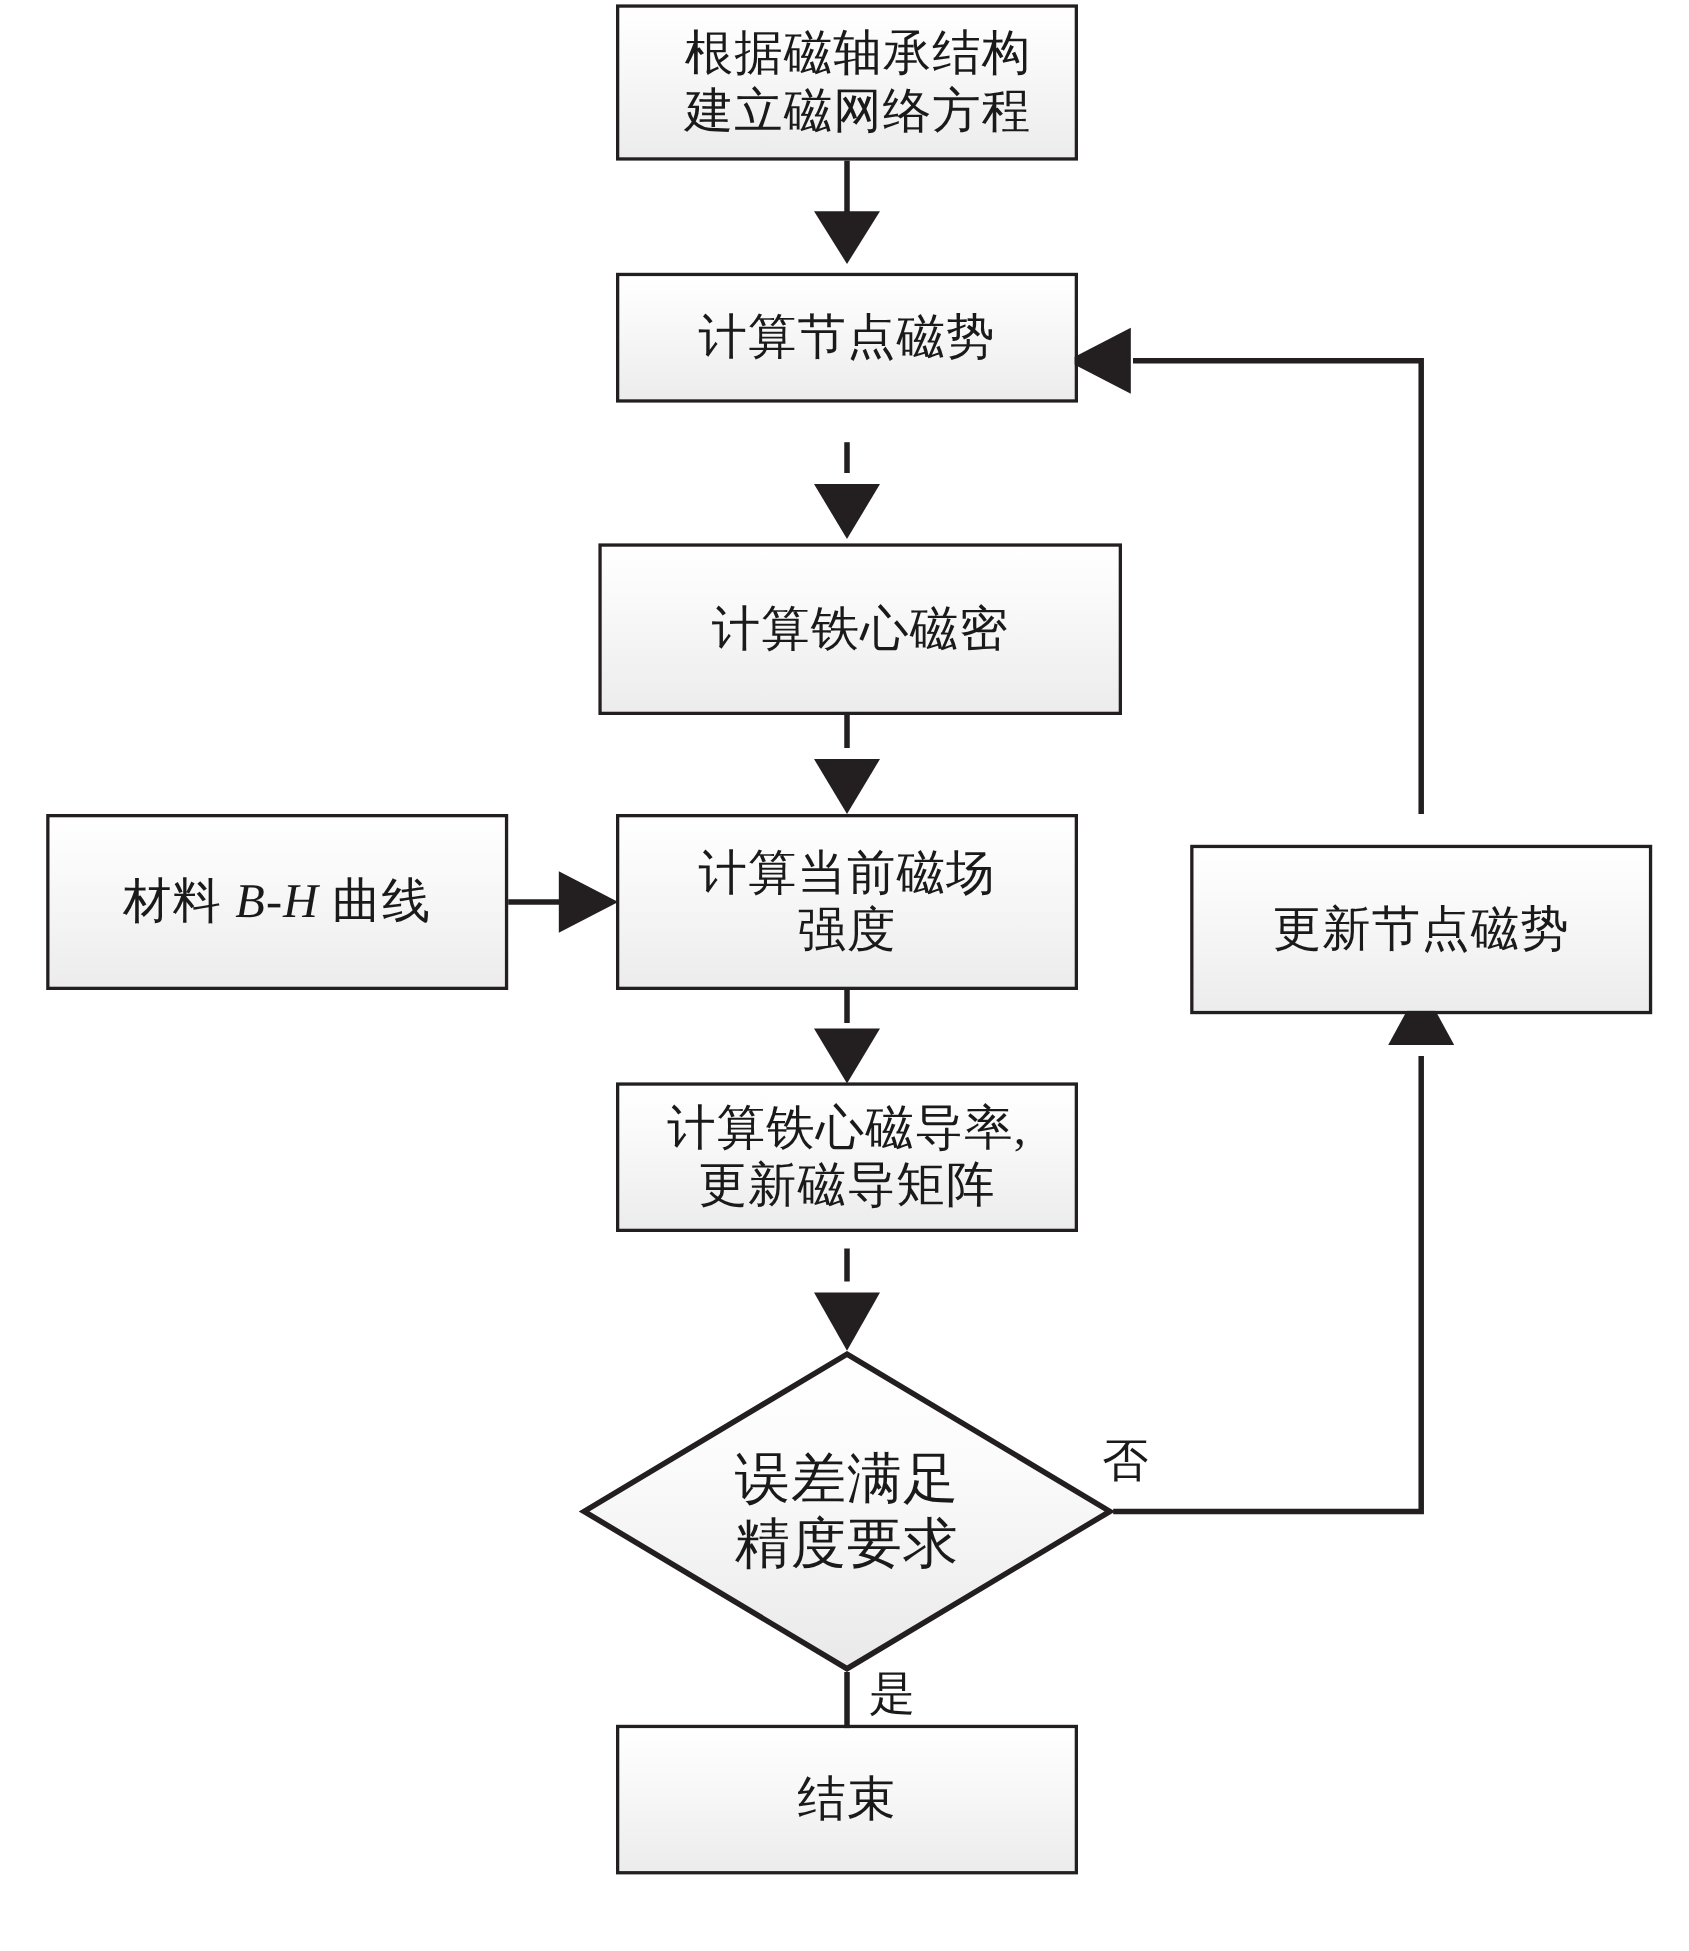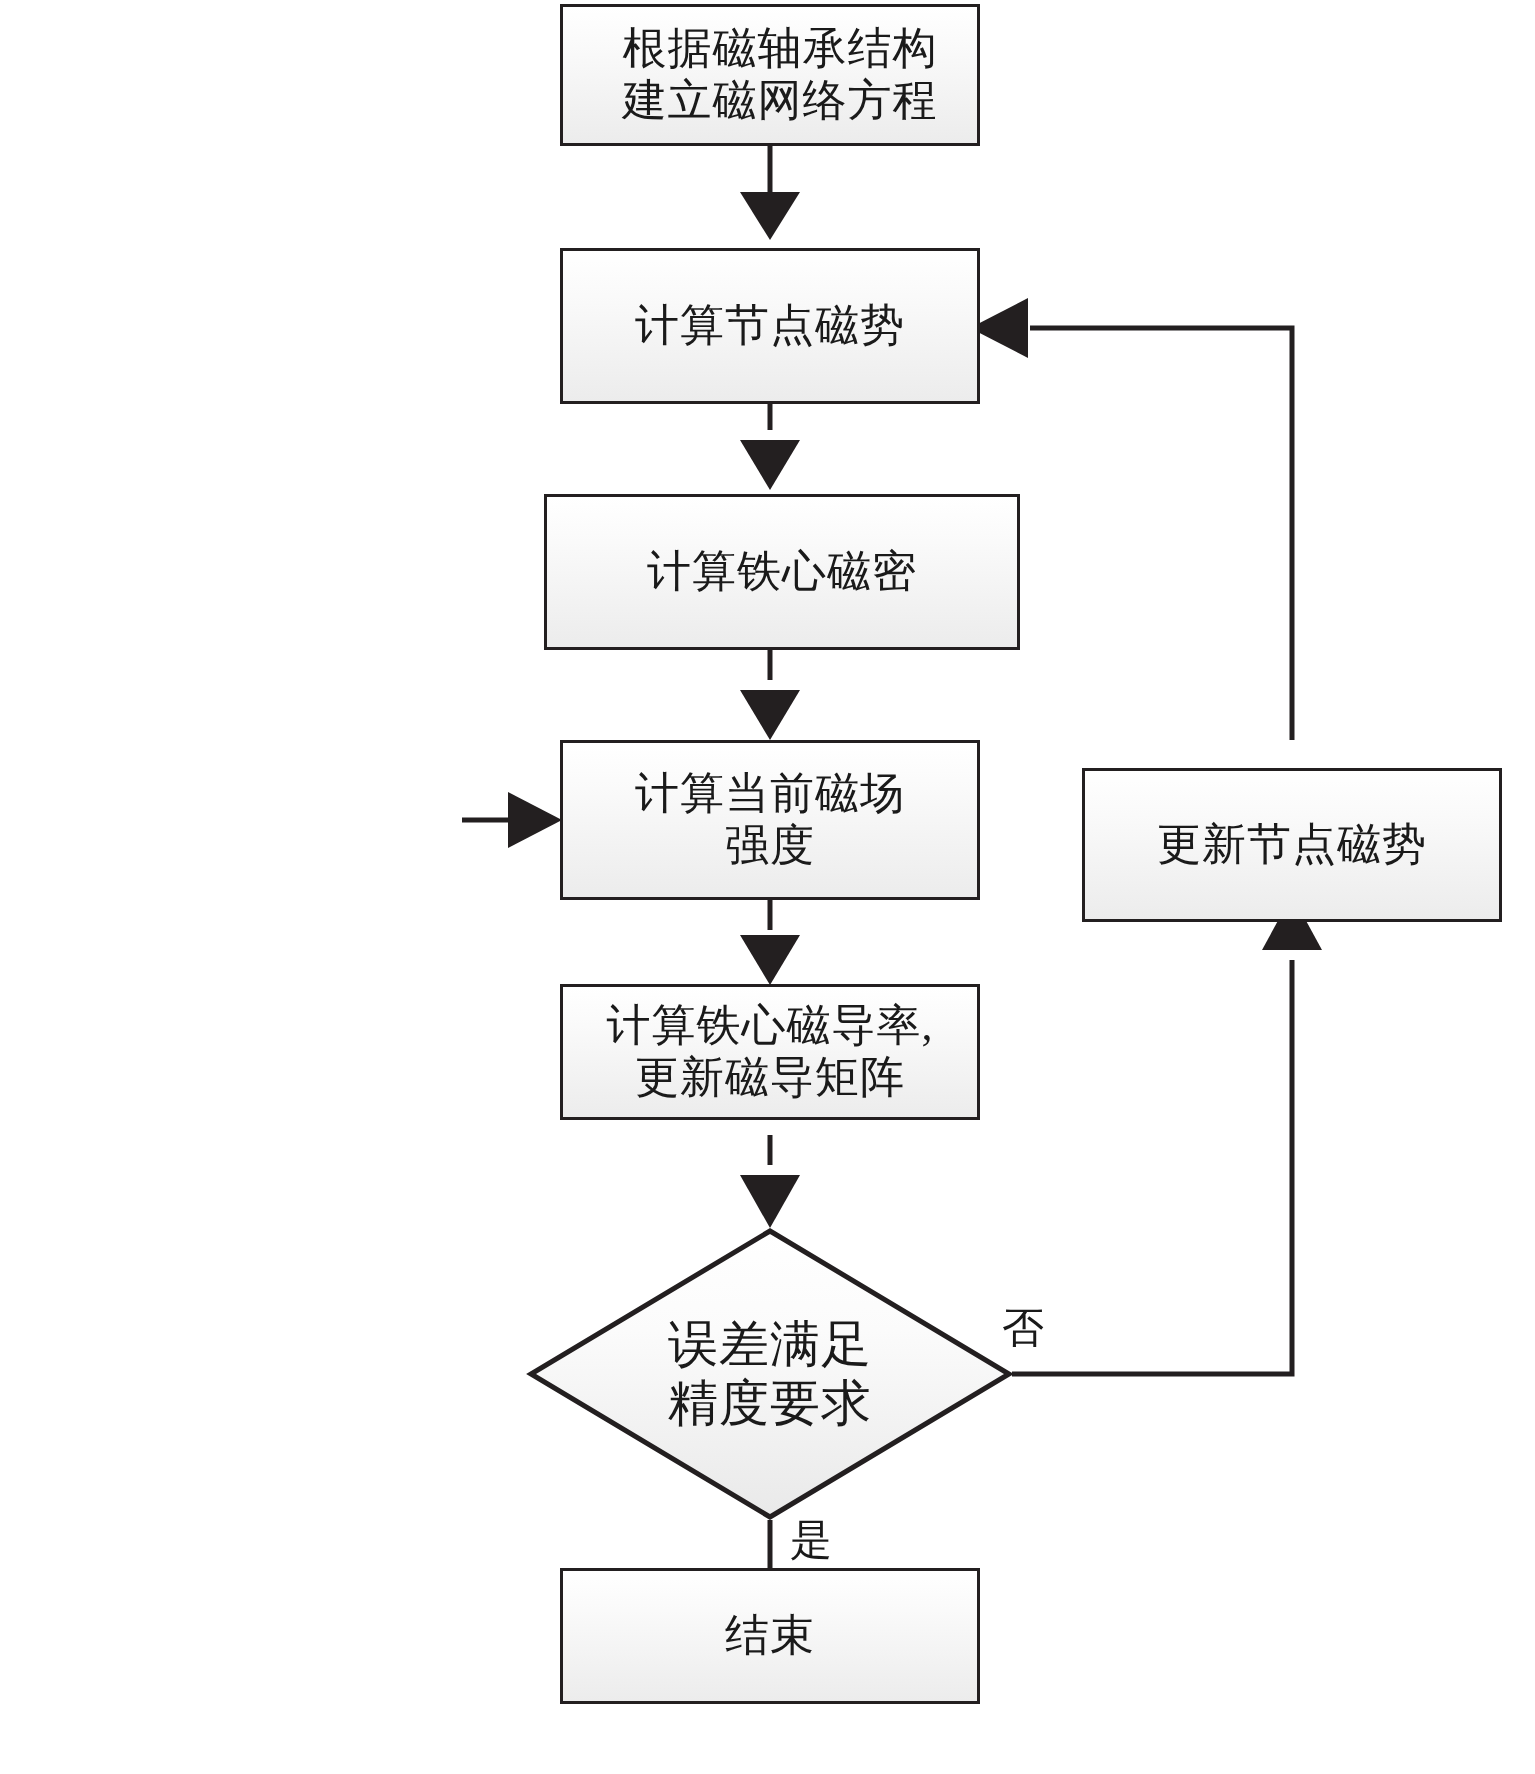--- a/index.html
+++ b/index.html
@@ -134,28 +134,31 @@
 
     <line x1="770" y1="1520" x2="770" y2="1580"></line>
     <polygon points="770,1638 740,1588 800,1588"></polygon>
   </svg>
 
   <div class="node" style="left:560px; top:4px; width:420px; height:142px;padding-left:20px;">
     <span class="txt">根据磁轴承结构
 建立磁网络方程</span>
   </div>
 
-  <div class="node" style="left:560px; top:248px; width:420px; height:156px;">
+  <div class="node" style="left:560px; top:248px; width:420px; height:118px;">
     <span class="txt">计算节点磁势</span>
   </div>
 
   <div class="node" style="left:544px; top:494px; width:476px; height:156px;">
     <span class="txt">计算铁心磁密</span>
   </div>
 
+  <div class="node" style="left:42px; top:740px; width:420px; height:160px;">
+    <span class="txt"><span>材料 </span><span class="mathital">B-H</span><span> 曲线</span></span>
+  </div>
 
   <div class="node" style="left:560px; top:740px; width:420px; height:160px;">
     <span class="txt">计算当前磁场
 强度</span>
   </div>
 
   <div class="node" style="left:560px; top:984px; width:420px; height:136px;">
     <span class="txt">计算铁心磁导率,
 更新磁导矩阵</span>
   </div>

